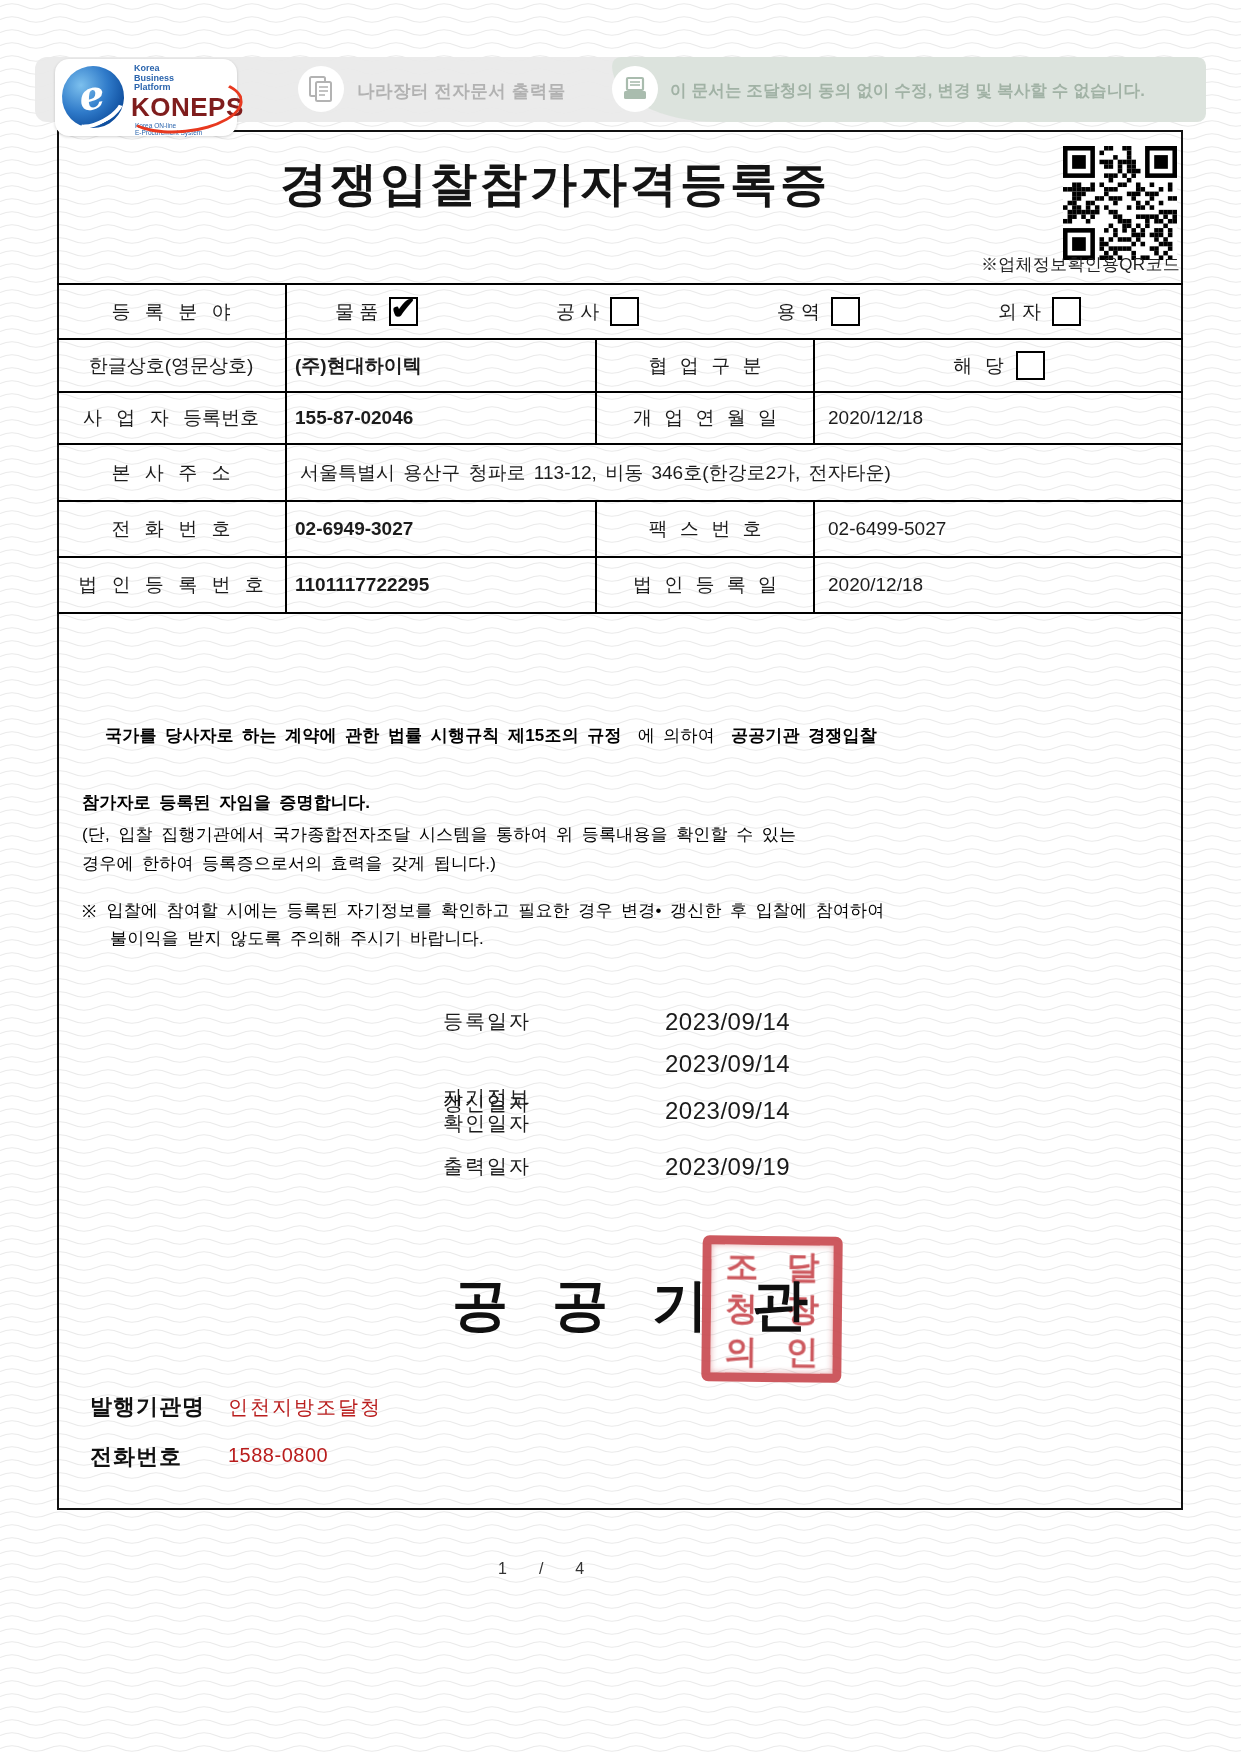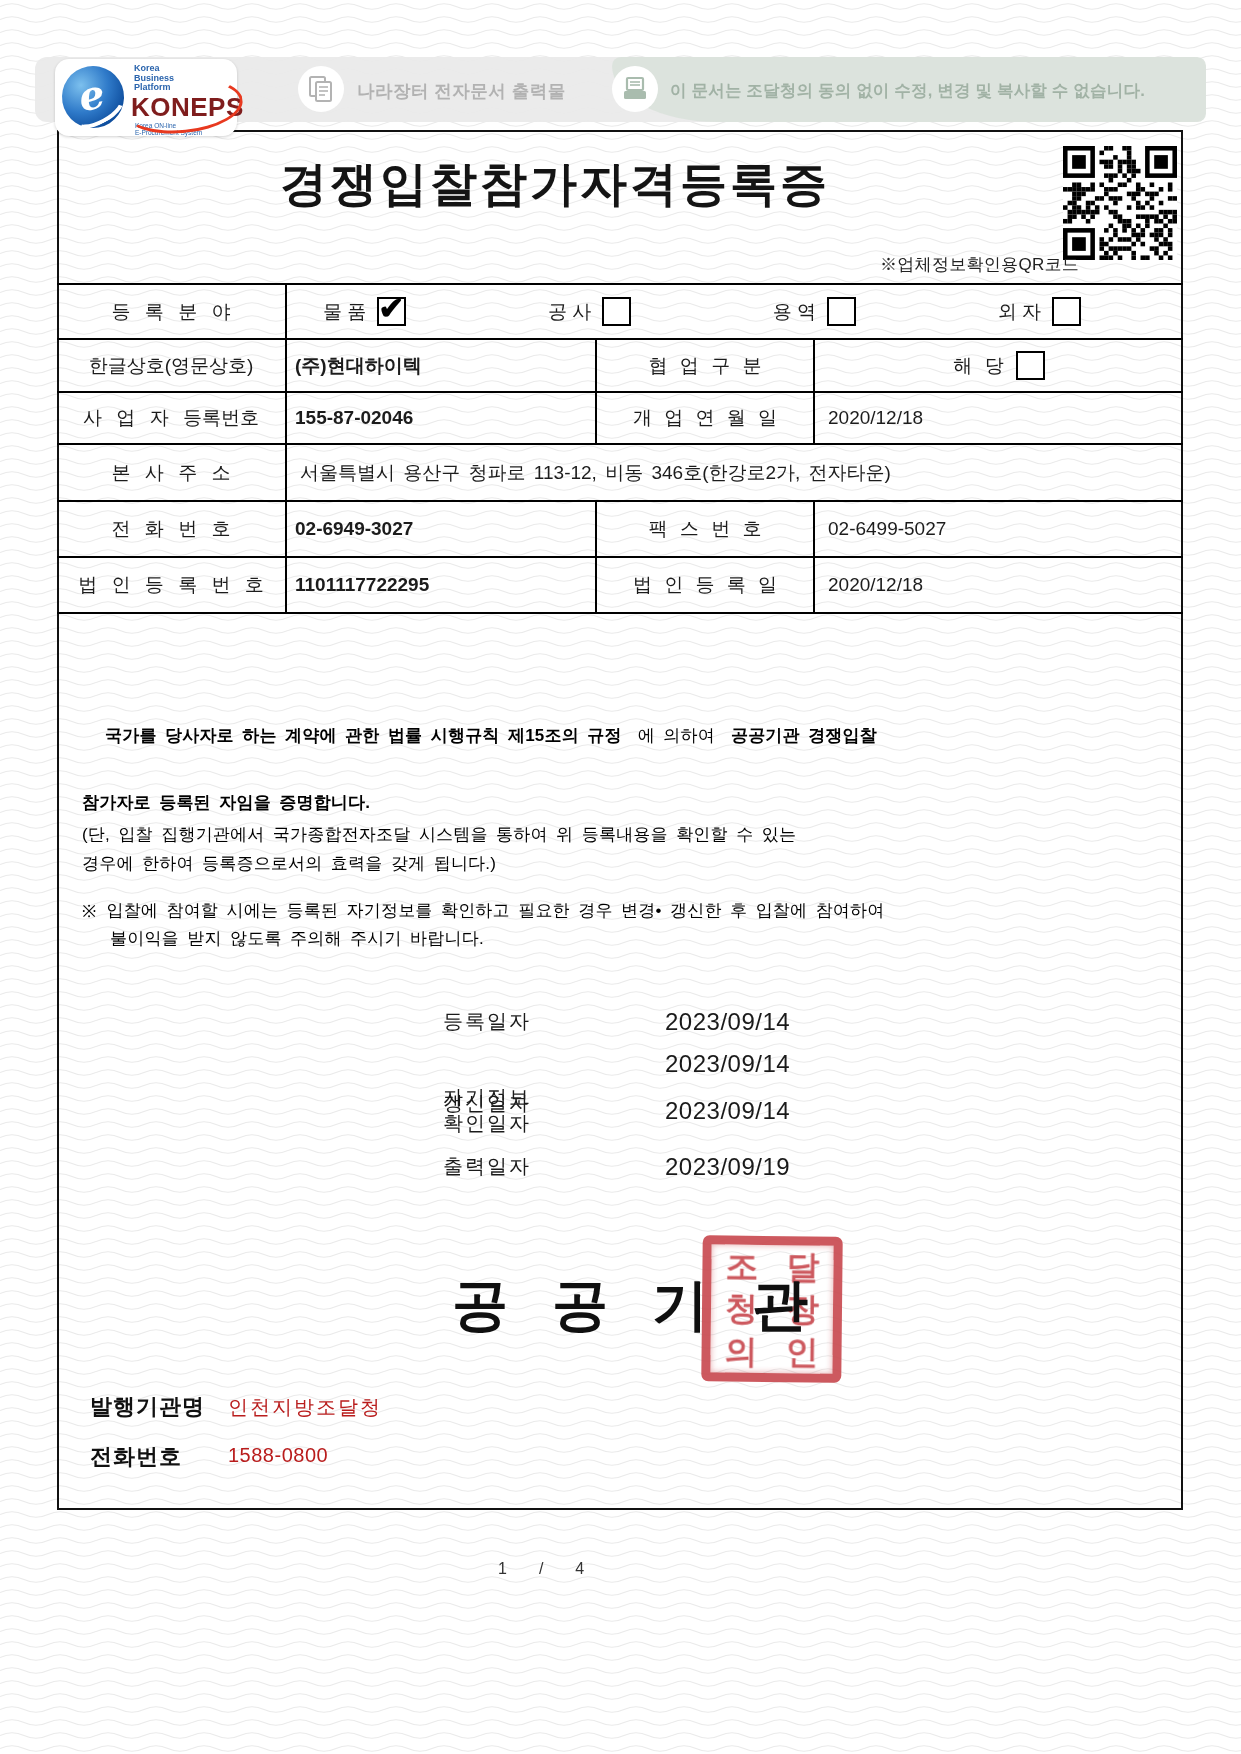--- a/index.html
+++ b/index.html
@@ -40,35 +40,35 @@
   .hdr-right-notice{position:absolute;left:670px;top:80px;font-size:16.5px;font-weight:bold;
                     color:#a1b2a5;letter-spacing:.2px;z-index:3;}
 
   
   .doc-box{position:absolute;left:57px;top:130px;width:1126px;height:1380px;
            border:2.5px solid #111;box-sizing:border-box;z-index:1;background:transparent;}
   .doc-title{position:absolute;left:57px;top:153px;width:996px;text-align:center;
              font-size:47px;font-weight:bold;letter-spacing:3px;color:#141414;z-index:2;}
   .qr{position:absolute;left:1063px;top:146px;width:114px;height:114px;z-index:2;background:#fff;}
   .qr svg{display:block;}
-  .qr-caption{position:absolute;left:880px;top:253px;width:300px;
+  .qr-caption{position:absolute;left:880px;top:253px;width:300px;text-align:right;
               font-size:17px;color:#222;z-index:2;letter-spacing:.3px;}
 
   
   .reg-table{position:absolute;left:57px;top:283px;width:1126px;border-top:2.5px solid #000;
              box-sizing:border-box;z-index:2;font-size:19px;}
   .rrow{display:flex;border-bottom:2.5px solid #000;box-sizing:border-box;align-items:stretch;}
   .c{display:flex;align-items:center;box-sizing:border-box;}
   .c-label{width:230px;justify-content:center;border-right:2.5px solid #000;word-spacing:9px;text-align:center;}
   .c-value{width:310px;padding-left:8px;border-right:2.5px solid #000;word-spacing:2px;font-weight:bold;}
   .c-label2{width:218px;justify-content:center;border-right:2.5px solid #000;word-spacing:7px;}
   .c-value2{flex:1;padding-left:13px;}
   .c-wide{flex:1;padding-left:13px;word-spacing:3px;}
   .cats{flex:1;display:flex;align-items:center;justify-content:space-between;
-        padding-left:36px;padding-right:102px;}
+        padding-left:48px;padding-right:102px;}
   .cat-group{display:flex;align-items:center;gap:11px;}
   .chk{width:25px;height:25px;border:2.5px solid #000;background:#fff;position:relative;
        display:inline-block;box-sizing:content-box;}
   .chk.on::after{content:"✔";position:absolute;left:-1px;top:-9px;font-size:31px;font-weight:bold;color:#000;}
   .coop{flex:1;display:flex;align-items:center;justify-content:center;gap:12px;word-spacing:7px;}
 
   
   .bodytext{position:absolute;z-index:2;font-size:17px;color:#000000;word-spacing:3.5px;letter-spacing:.2px;}
   .bold{font-weight:bold;}
   .mid-gap{margin:0 16px;font-weight:normal;}

